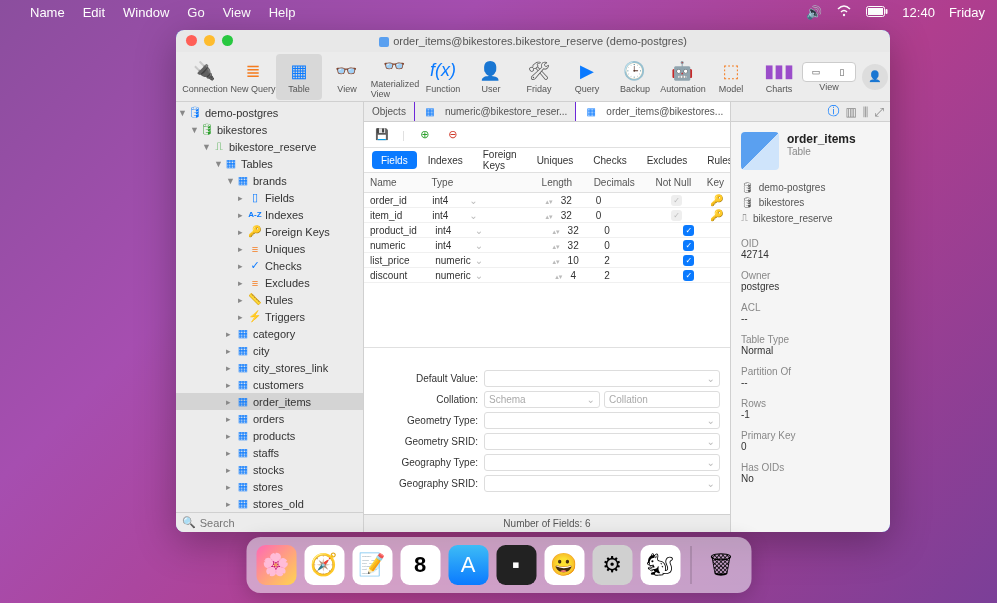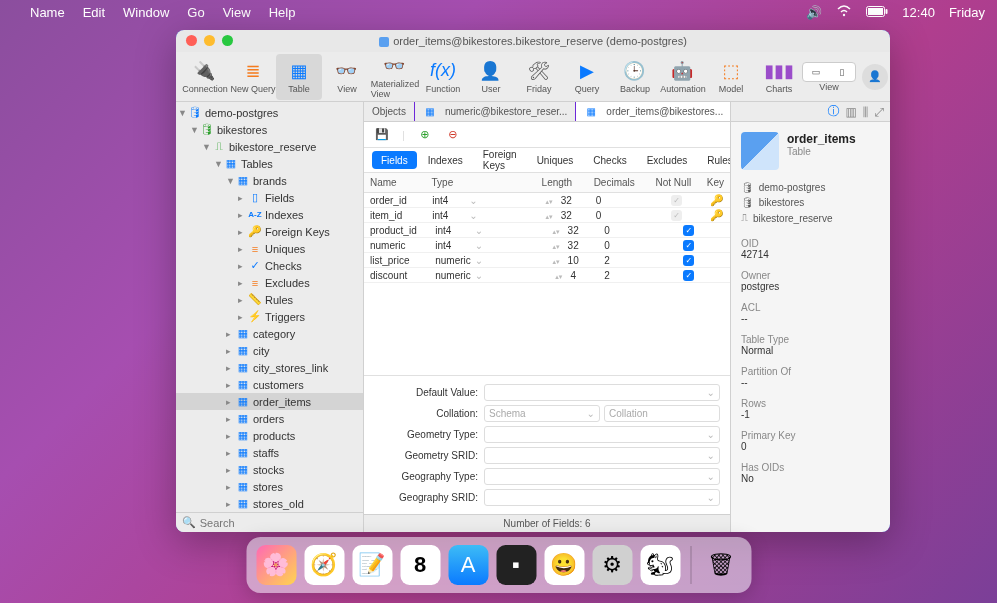--- a/index.html
+++ b/index.html
@@ -63,21 +63,21 @@
 .c-name { width: 72px; } .c-type { width: 66px; } .c-len { width: 72px; text-align: center; margin-left: 44px; } .c-dec { width: 68px; text-align: left; } .c-nn { width: 64px; text-align: center; } .c-key { flex: 1; text-align: right; padding-right: 14px; }
 .frow { display: flex; height: 15px; align-items: center; font-size: 10px; color: #333; border-bottom: 1px solid #f0f0f0; }
 .stepper { display: inline-flex; flex-direction: column; margin-right: 8px; color: #bbb; line-height: 4px; font-size: 7px; }
 .chk { width: 11px; height: 11px; border-radius: 3px; display: inline-flex; align-items: center; justify-content: center; font-size: 8px; }
 .chk.on { background: #0a7aff; color: #fff; }
 .chk.off { background: #eee; color: #bbb; }
 .keyicon { color: #f5a623; font-size: 11px; }
 
 .spacer { flex: 1; }
 
-.props { border-top: 1px solid #e0e0e0; padding: 6px 10px; }
+.props { border-top: 1px solid #e0e0e0; padding: 20px 10px; }
 .prow { display: flex; align-items: center; height: 21px; font-size: 10px; }
 .prow label { width: 110px; text-align: right; padding-right: 6px; color: #333; }
 .prow .pinput { flex: 1; height: 17px; border: 1px solid #ddd; border-radius: 3px; background: #fff; padding: 0 4px; color: #aaa; display: flex; align-items: center; }
 .prow .psel { width: 178px; }
 .collation-row { display: flex; gap: 4px; flex: 1; }
 
 .statusbar { height: 18px; background: #ececec; border-top: 1px solid #d0d0d0; font-size: 10px; color: #555; display: flex; align-items: center; justify-content: center; }
 
 
 .inspector { width: 160px; background: #f5f5f5; border-left: 1px solid #d0d0d0; display: flex; flex-direction: column; font-size: 10px; color: #555; }

